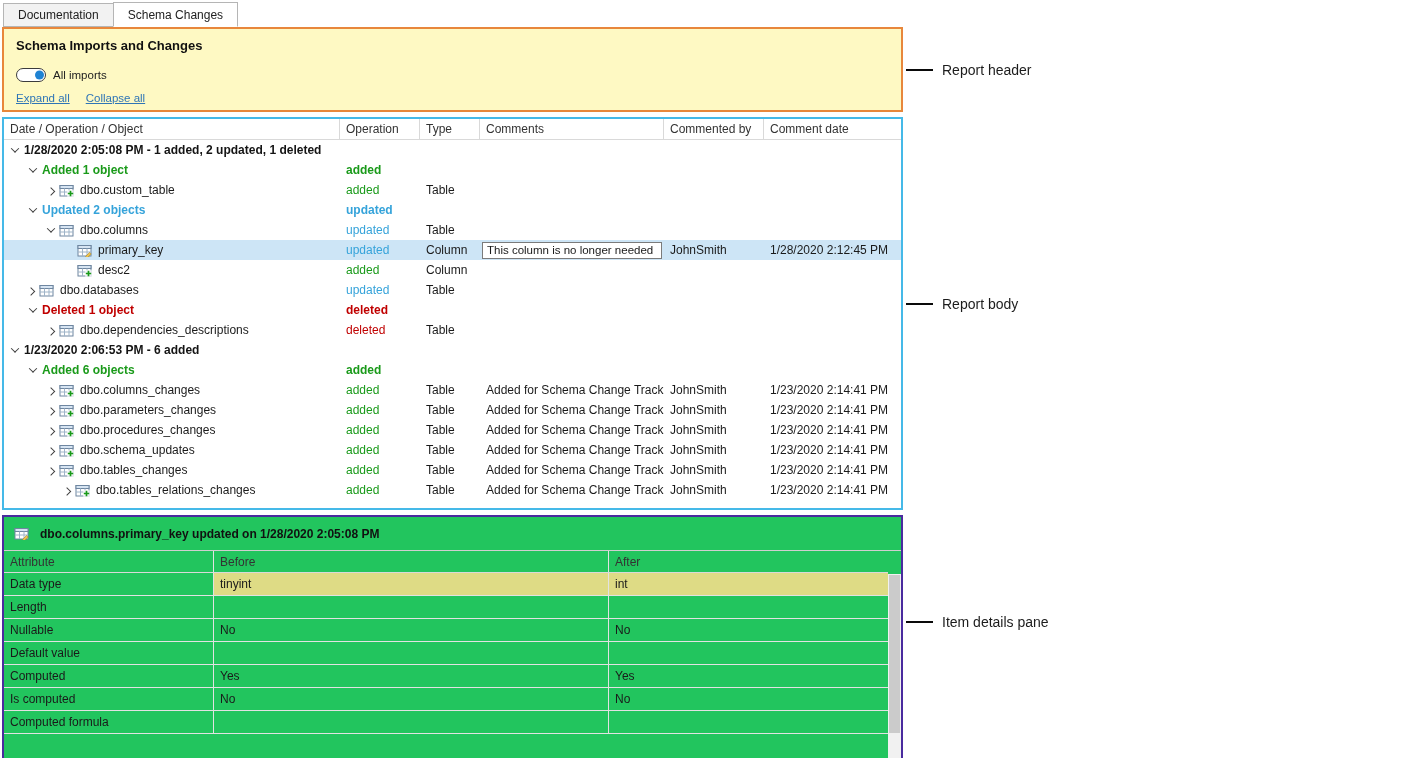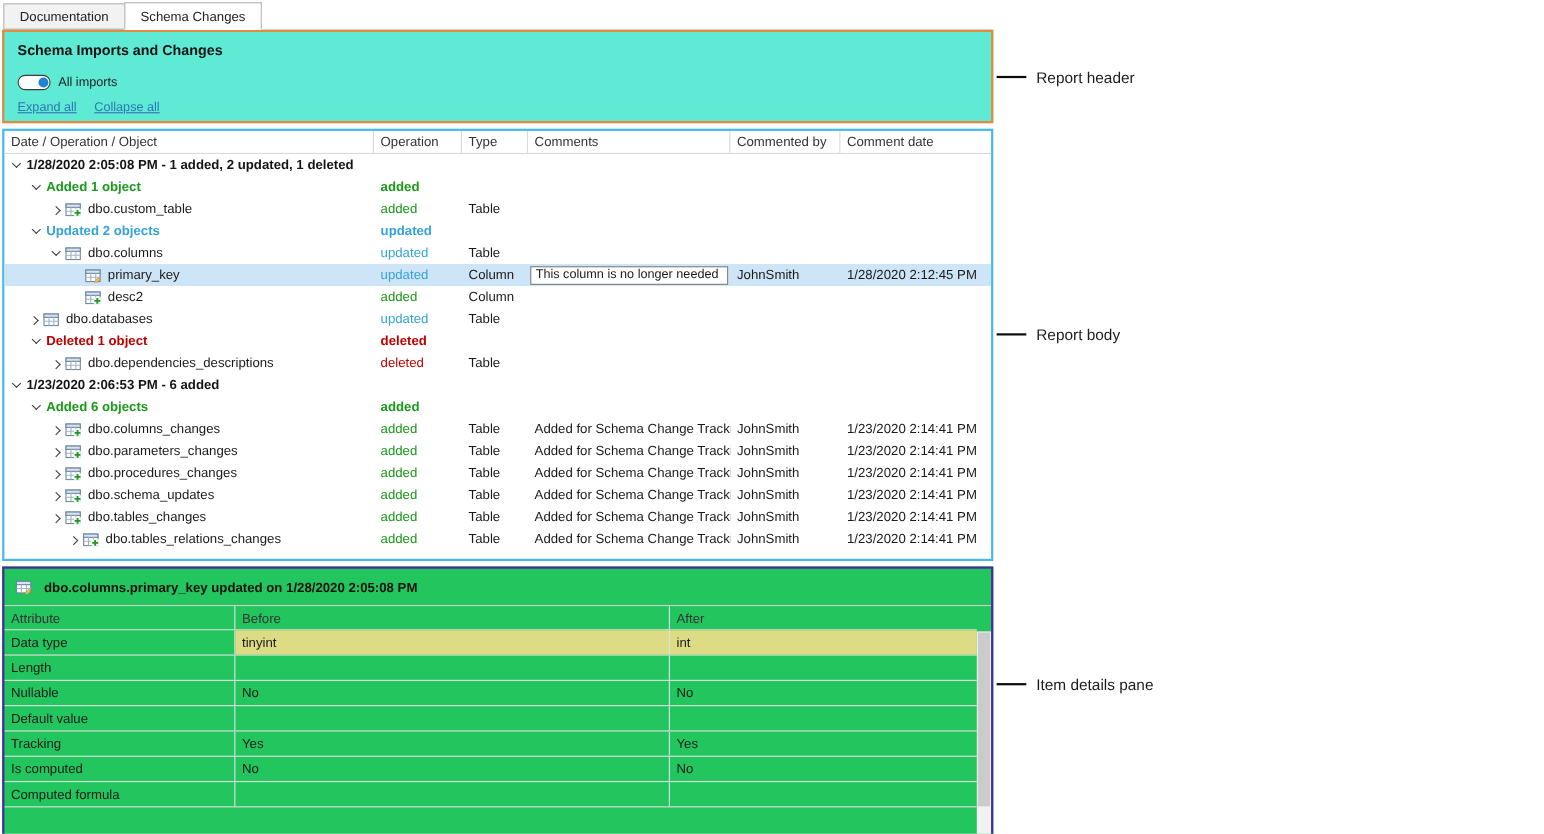--- a/index.html
+++ b/index.html
@@ -13,21 +13,21 @@
   
   .tabbar { display:flex; height:25px; align-items:flex-end; padding-left:1px; }
   .tab {
     height:24px; padding:0 14px; display:flex; align-items:center;
     border:1px solid #b5b5b5; background:#f2f2f2; margin-right:-1px; font-size:12px; color:#222;
   }
   .tab.active { background:#ffffff; height:25px; z-index:2; border-bottom-color:#ffffff; }
 
   
   .report-header {
-    border:2px solid var(--header-border); height:85px; padding:9px 12px; background:#5eead4; position:relative;
+    border:2px solid var(--header-border); height:85px; padding:9px 12px; background:#fef9c3; position:relative;
   }
   .rh-title { font-size:13px; font-weight:700; color:#111; }
   .toggle-row { display:flex; align-items:center; gap:7px; margin-top:15px; }
   .toggle {
     width:30px; height:14px; border:1.5px solid #3c3c3c; border-radius:8px; position:relative; background:#fff; flex:none;
   }
   .toggle-knob {
     position:absolute; right:1px; top:50%; transform:translateY(-50%);
     width:9px; height:9px; border-radius:50%; background:#1f83d3;
   }
@@ -493,21 +493,21 @@
           <div class="dcell dc0">Nullable</div>
           <div class="dcell dc1">No</div>
           <div class="dcell dc2">No</div>
         </div>
         <div class="drow">
           <div class="dcell dc0">Default value</div>
           <div class="dcell dc1"></div>
           <div class="dcell dc2"></div>
         </div>
         <div class="drow">
-          <div class="dcell dc0">Tracking</div>
+          <div class="dcell dc0">Computed</div>
           <div class="dcell dc1">Yes</div>
           <div class="dcell dc2">Yes</div>
         </div>
         <div class="drow">
           <div class="dcell dc0">Is computed</div>
           <div class="dcell dc1">No</div>
           <div class="dcell dc2">No</div>
         </div>
         <div class="drow">
           <div class="dcell dc0">Computed formula</div>

